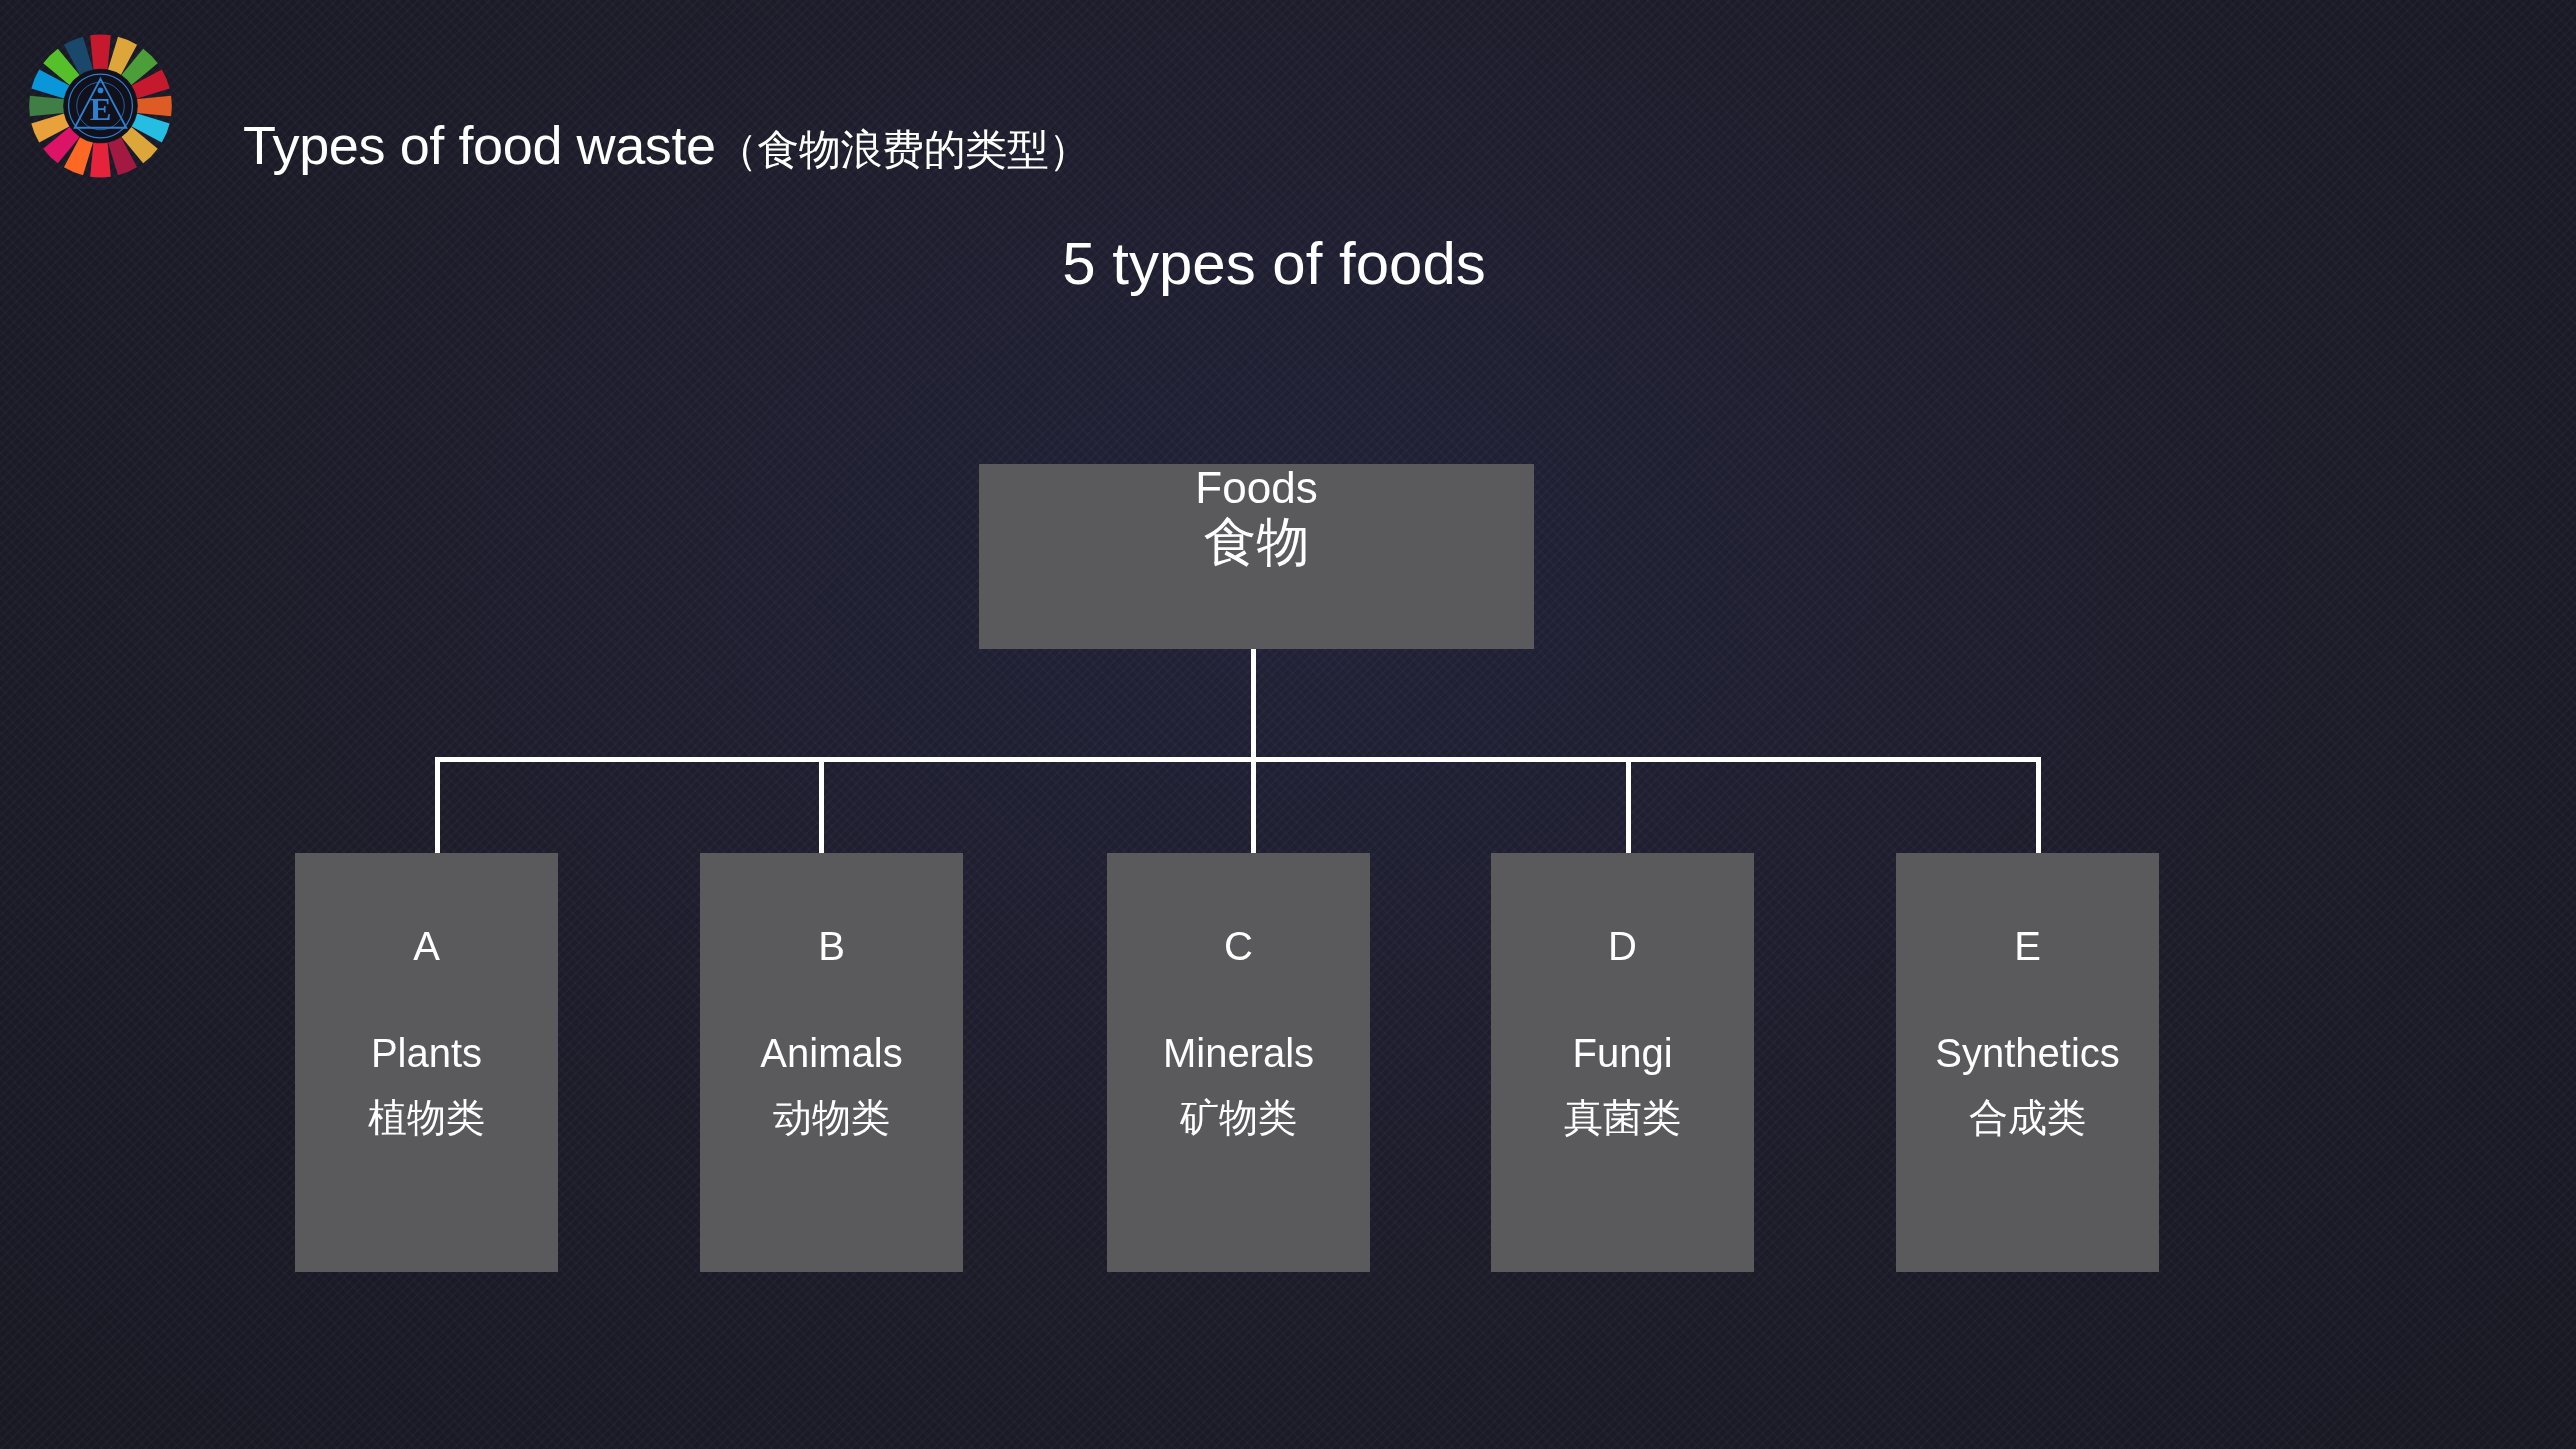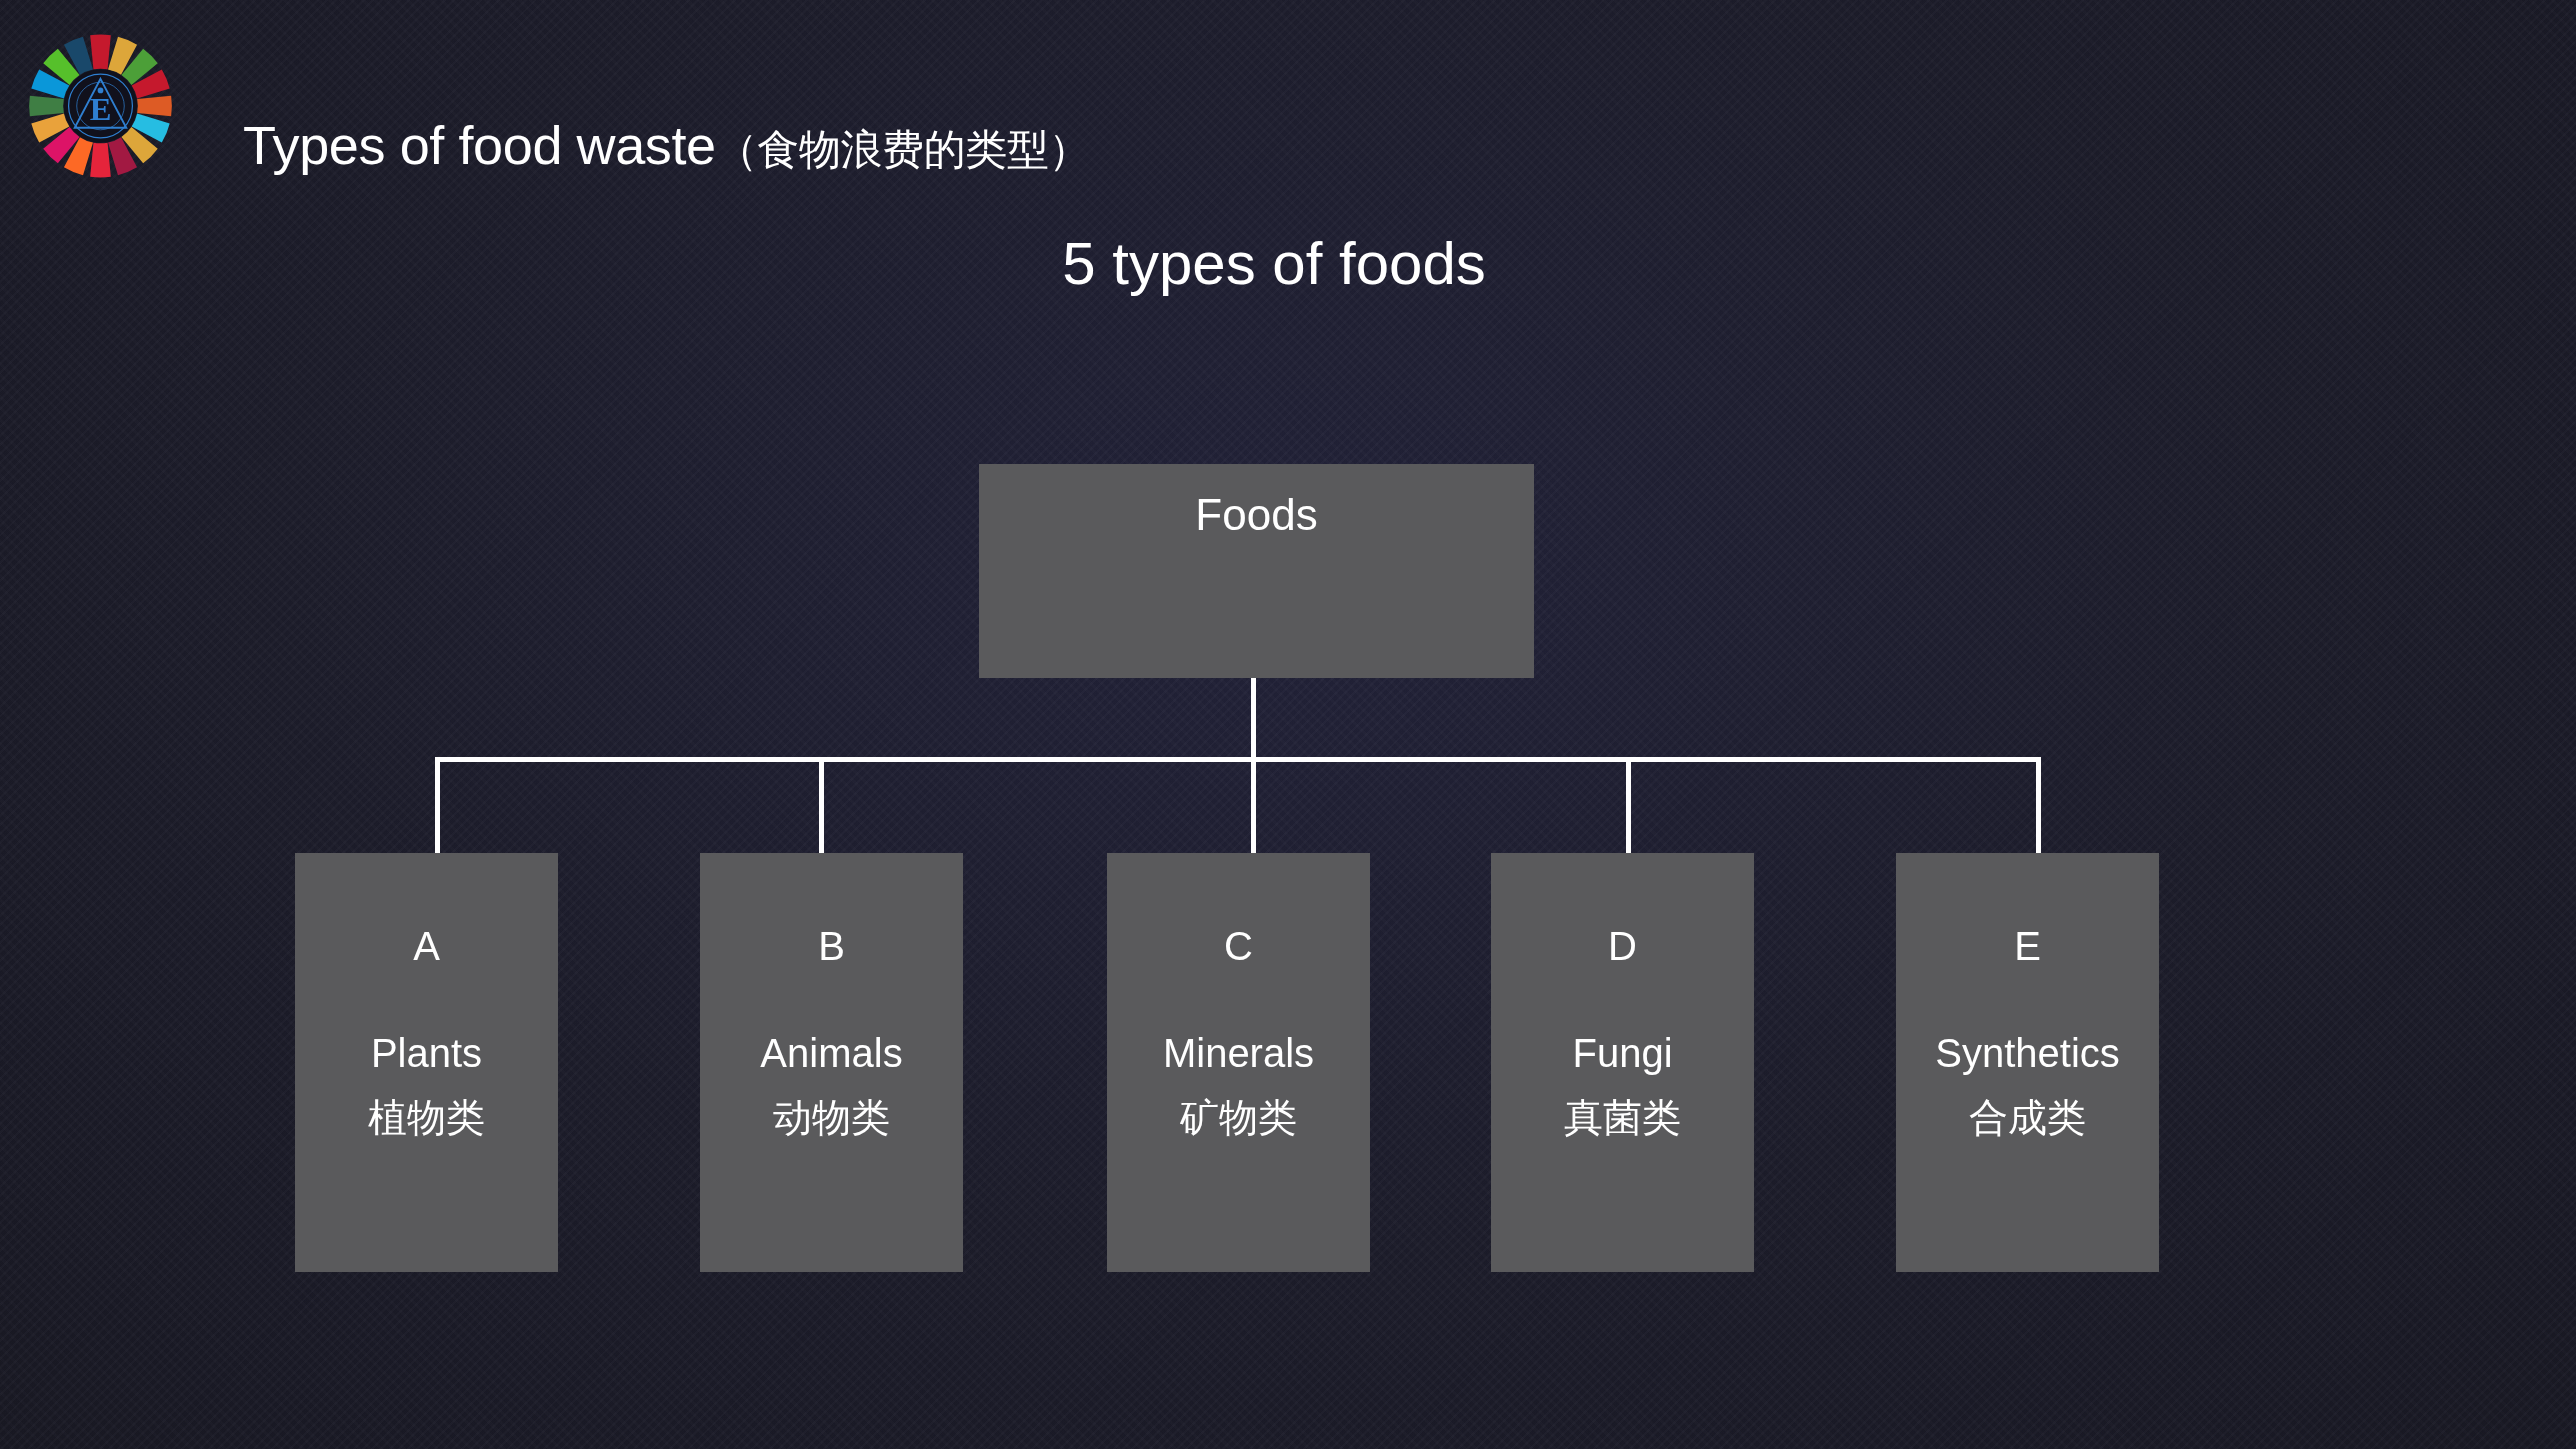--- a/index.html
+++ b/index.html
@@ -94,22 +94,21 @@
     background: #5a5a5c;
     color: #ffffff;
     text-align: center;
     box-sizing: border-box;
   }
 
   #node-root {
     left: 979px;
     top: 464px;
     width: 555px;
-    height: 214px;
-    padding-top: 27px;
+    height: 185px;
   }
   #node-root .en { font-size: 44px; line-height: 1.08; }
   #node-root .zh {
     font-size: 53px;
     line-height: 1.12;
     font-family: "DejaVu Sans", "Liberation Sans", sans-serif;
   }
 
   .leaf {
     width: 263px;
@@ -180,20 +179,21 @@
   <div class="connector" id="trunk"></div>
   <div class="connector" id="bus"></div>
   <div class="connector drop" style="left:435px;  top:757px; height:97px;"></div>
   <div class="connector drop" style="left:819px; top:757px; height:97px;"></div>
   <div class="connector drop" style="left:1251px; top:757px; height:97px;"></div>
   <div class="connector drop" style="left:1626px; top:757px; height:97px;"></div>
   <div class="connector drop" style="left:2036px; top:757px; height:97px;"></div>
 
   <div class="node" id="node-root">
     <div class="en">Foods</div>
+    <div class="zh">食物</div>
   </div>
 
   <div class="node leaf" style="left:295px;">
     <div class="letter">A</div>
     <div class="body">
       <span class="en">Plants</span>
       <span class="zh">植物类</span>
     </div>
   </div>
 

